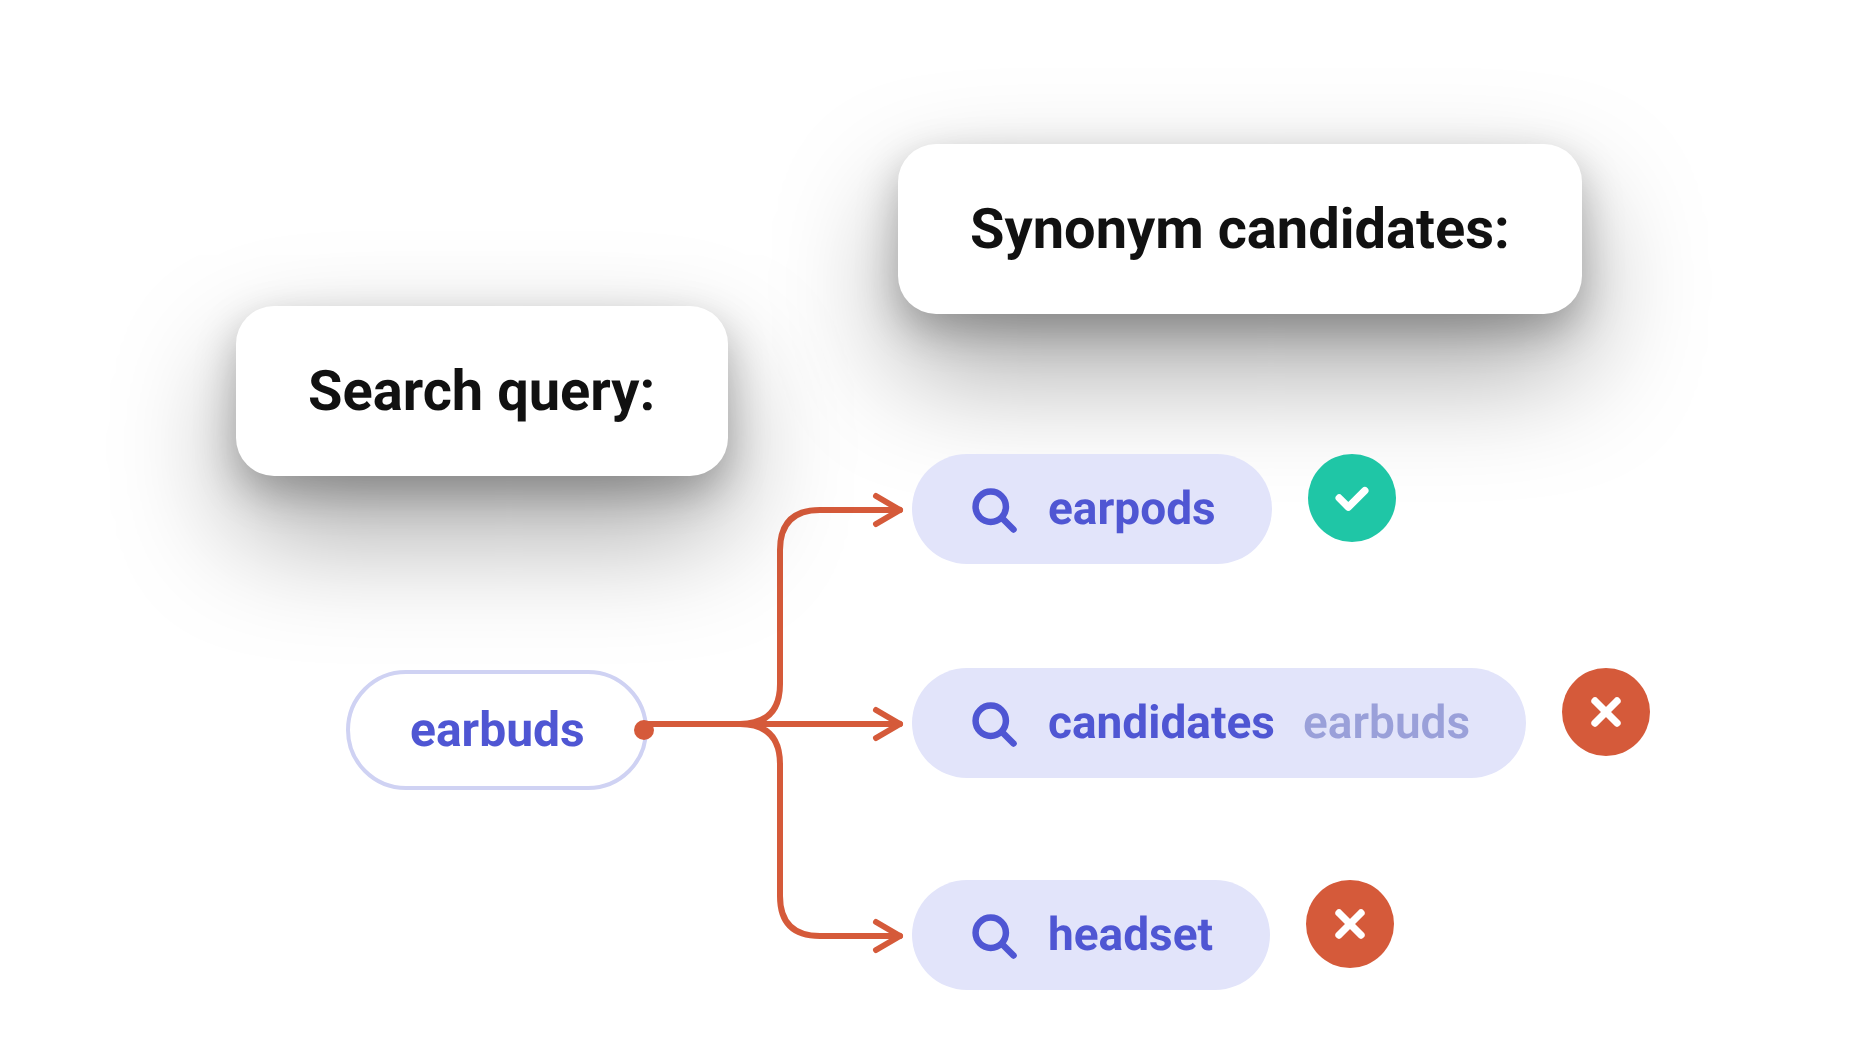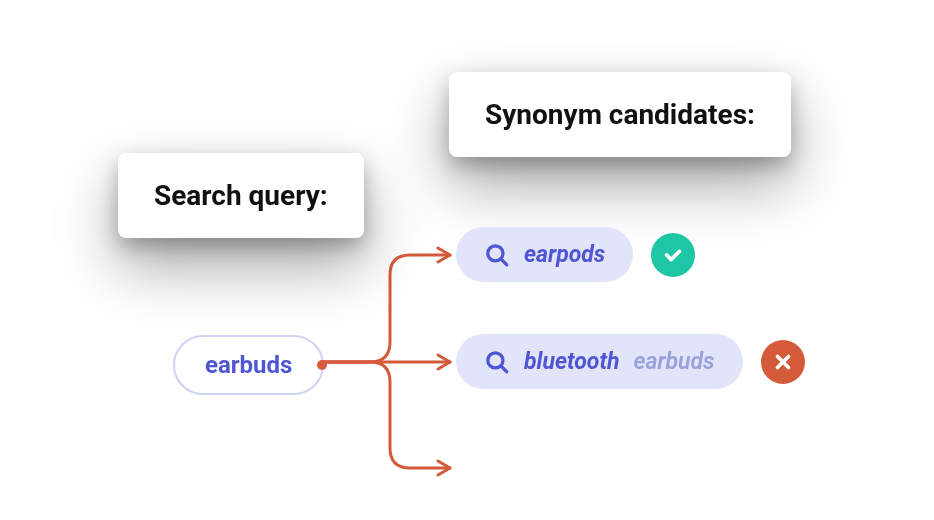--- a/index.html
+++ b/index.html
@@ -1,21 +1,21 @@
 <!DOCTYPE html>
 <html><head>
 <meta charset="utf-8">
 <style>
   * { box-sizing: border-box; margin: 0; padding: 0; }
   html, body { width: 934px; height: 520px; font-family: -apple-system, BlinkMacSystemFont, "Segoe UI", Roboto, Helvetica, Arial, sans-serif; background: transparent; }
   .canvas { position: relative; width: 934px; height: 520px; }
   .label-card {
     position: absolute;
     background: #fff;
-    border-radius: 8px;
+    border-radius: 19px;
     padding: 26px 36px;
     font-size: 28px;
     font-weight: 700;
     color: #111;
     box-shadow: 0 28px 60px rgba(0,0,0,0.35), 0 8px 20px rgba(0,0,0,0.25);
   }
   .query-pill {
     position: absolute;
     background: #fff;
     border: 2px solid #cfd2f3;
@@ -30,23 +30,21 @@
     width: 10px; height: 10px;
     background: #d55a3a;
     border-radius: 50%;
     top: 50%;
     right: -5px;
     transform: translateY(-50%);
   }
   .candidate-row {
     position: absolute;
     display: flex;
-    align-items: center;
     gap: 18px;
-    font-style: italic;
   }
   .candidate-pill {
     display: flex;
     align-items: center;
     gap: 14px;
     background: #e2e4fa;
     border-radius: 999px;
     padding: 14px 28px;
     font-size: 23px;
     font-weight: 700;
@@ -109,25 +107,40 @@
         </svg>
     </div>
   </div>
 
   <div class="candidate-row" style="left:456px; top:334px;">
     <div class="candidate-pill">
       <svg viewBox="0 0 24 24" width="26" height="26" fill="none" stroke="#4f56d3" stroke-width="3" stroke-linecap="round">
           <circle cx="10.5" cy="10.5" r="7"></circle>
           <line x1="21" y1="21" x2="15.8" y2="15.8"></line>
         </svg>
-      <span>bluetooth</span>
+      <span>candidates</span>
       <span class="light">earbuds</span>
     </div>
     <div class="status-badge status-reject">
       <svg viewBox="0 0 24 24" fill="none" stroke="#fff" stroke-width="4" stroke-linecap="round">
           <line x1="6" y1="6" x2="18" y2="18"></line>
           <line x1="18" y1="6" x2="6" y2="18"></line>
         </svg>
     </div>
   </div>
 
+  <div class="candidate-row" style="left:456px; top:440px;">
+    <div class="candidate-pill">
+      <svg viewBox="0 0 24 24" width="26" height="26" fill="none" stroke="#4f56d3" stroke-width="3" stroke-linecap="round">
+          <circle cx="10.5" cy="10.5" r="7"></circle>
+          <line x1="21" y1="21" x2="15.8" y2="15.8"></line>
+        </svg>
+      <span>headset</span>
+    </div>
+    <div class="status-badge status-reject">
+      <svg viewBox="0 0 24 24" fill="none" stroke="#fff" stroke-width="4" stroke-linecap="round">
+          <line x1="6" y1="6" x2="18" y2="18"></line>
+          <line x1="18" y1="6" x2="6" y2="18"></line>
+        </svg>
+    </div>
+  </div>
 
 </div>
 
 </body></html>

